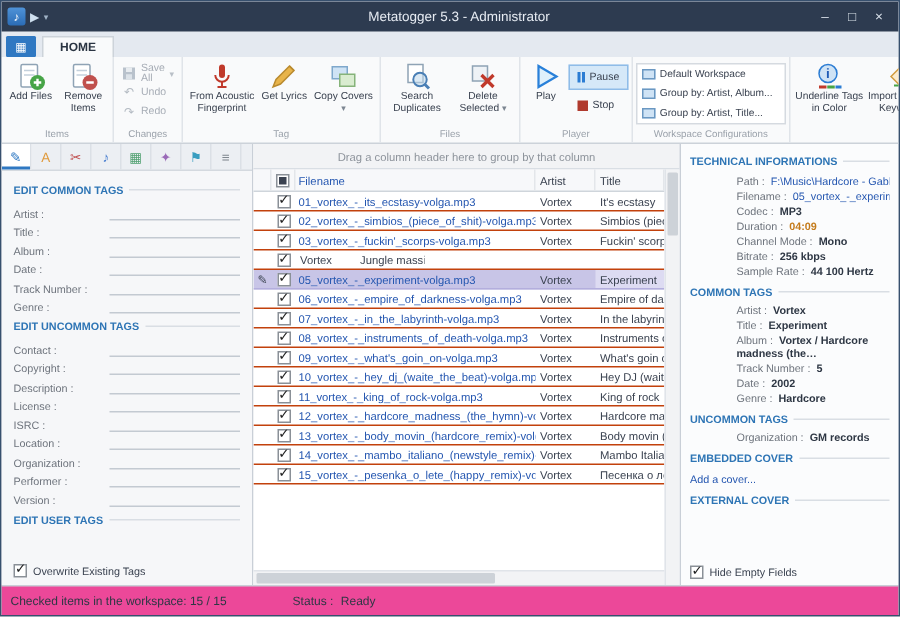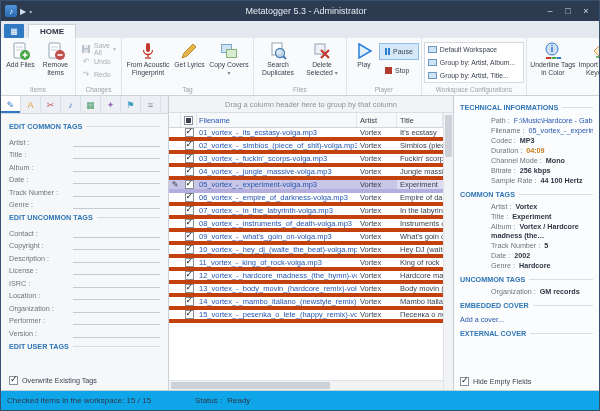--- a/index.html
+++ b/index.html
@@ -68,21 +68,21 @@
   .cb.filled::after { content:""; position:absolute; left:1px; right:1px; top:1px; bottom:1px; background:#3a4250; }
 
   
   .center { flex:1; display:flex; flex-direction:column; background:#fff; min-width:0; }
   .dragband { flex:0 0 17px; background:#f2f3f5; border-bottom:1px solid #d9dee4; color:#8d939b; font-size:7.5px; display:flex; align-items:center; justify-content:center; }
   .body-wrap { flex:1; display:flex; min-height:0; }
   .list-area { flex:1; display:flex; flex-direction:column; min-width:0; }
   .colheader { flex:0 0 15px; display:flex; align-items:center; border-bottom:1px solid #cfd5db; background:#f7f8fa; font-size:7.5px; color:#3a4250; }
   .ch { border-right:1px solid #e3e6ea; height:100%; display:flex; align-items:center; }
   .rows { flex:1; overflow:hidden; }
-  .row { display:flex; align-items:center; height:13px; border-bottom:4px solid #c2410c; font-size:7.5px; cursor:default; }
+  .row { display:flex; align-items:center; height:13px; border-bottom:1px solid #c2410c; font-size:7.5px; cursor:default; }
   .row.selected { background:#c8c5e7; border-color:#b3aedd; }
   .row.selected .c-tit { background:#dddbf2; height:100%; display:flex; align-items:center; }
   .c-pencil { flex:0 0 12px; text-align:center; font-size:8px; color:#3a4250; }
   .row.selected .c-pencil::after { content:"✎"; }
   .c-check { flex:0 0 16px; display:flex; justify-content:center; }
   .c-file { flex:1; min-width:0; overflow:hidden; white-space:nowrap; color:#2456b0; padding-left:2px; }
   .c-art { flex:0 0 40px; overflow:hidden; white-space:nowrap; color:#3a4250; padding-left:3px; }
   .c-tit { flex:0 0 46px; overflow:hidden; white-space:nowrap; color:#3a4250; padding-left:3px; }
   .vscroll { flex:0 0 10px; background:#f2f3f5; border-left:1px solid #e0e4e9; position:relative; }
   .vthumb { position:absolute; top:2px; left:1px; right:1px; height:42px; background:#cdd2d8; border-radius:1px; }
@@ -94,21 +94,21 @@
   .prow { font-size:7.2px; color:#6e747d; line-height:1.3; margin:0.5px 0;padding-left:31px; }
   .prow.nowrap { white-space:nowrap; overflow:hidden; }
   .plabel { color:#6e747d; }
   .pval { color:#2e3744; font-weight:bold; margin-left:2px; }
   .prow.accent .pval { color:#c47b1b; }
   .pval.link { color:#2456b0; font-weight:normal; }
   .addcover { font-size:7.2px; color:#2456b0; margin:2px 0 1px; cursor:default; }
   .hide-row { margin-top:auto; display:flex; align-items:center; gap:4px; font-size:7.2px; color:#3a4250; padding-top:2px; }
 
   
-  .status { flex:0 0 20px; background:#0ea5e9; border-top:1px solid #c9cfd7; display:flex; align-items:center; font-size:8px; color:#2e3744; padding:0 6px; }
+  .status { flex:0 0 20px; background:#ec4899; border-top:1px solid #c9cfd7; display:flex; align-items:center; font-size:8px; color:#2e3744; padding:0 6px; }
   .status .st2 { margin-left:44px; display:flex; gap:5px; }
 
   svg { display:block; }
 </style>
 </head>
 <body>
 
 <div class="app">
 
   <div class="titlebar">
@@ -496,21 +496,20 @@
                 <span class="c-file">03_vortex_-_fuckin'_scorps-volga.mp3</span>
                 <span class="c-art">Vortex</span>
                 <span class="c-tit">Fuckin' scorps</span>
               </div>
 
               <div class="row">
                 <span class="c-pencil"></span>
                 <span class="c-check">
                   <span class="cb checked"></span>
                 </span>
-                <span class="c-file">04_vortex_-_jungle_massive-volga.mp3</span>
                 <span class="c-art">Vortex</span>
                 <span class="c-tit">Jungle massive</span>
               </div>
 
               <div class="row selected">
                 <span class="c-pencil"></span>
                 <span class="c-check">
                   <span class="cb checked"></span>
                 </span>
                 <span class="c-file">05_vortex_-_experiment-volga.mp3</span>

